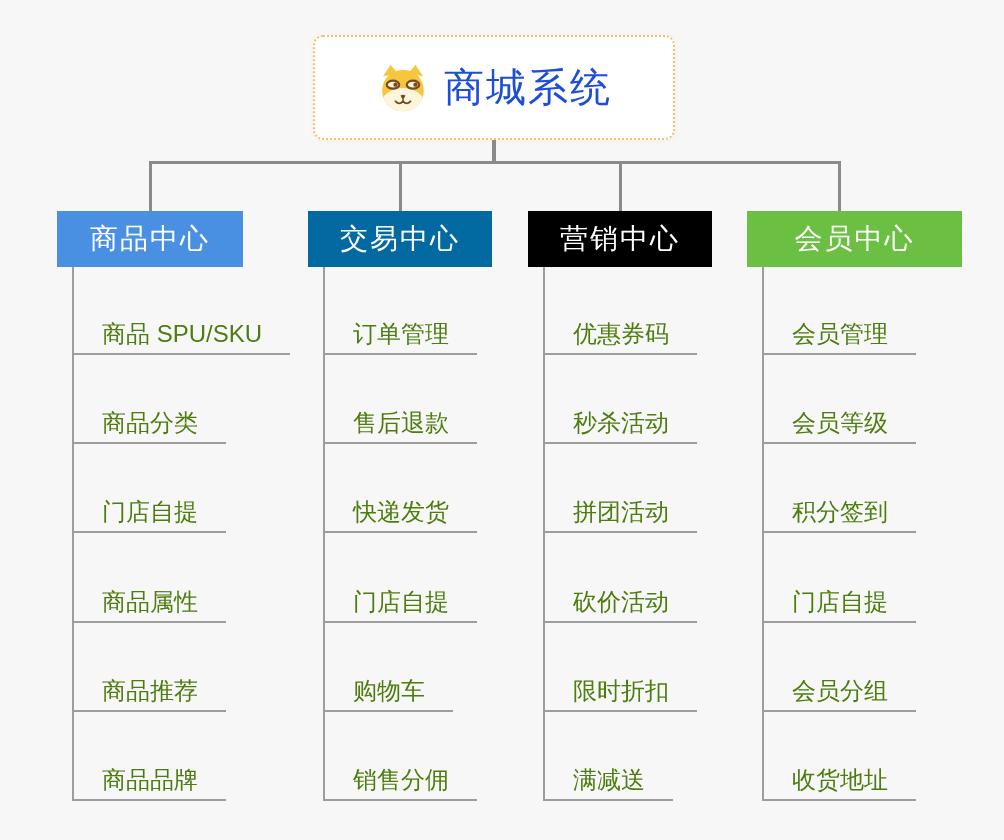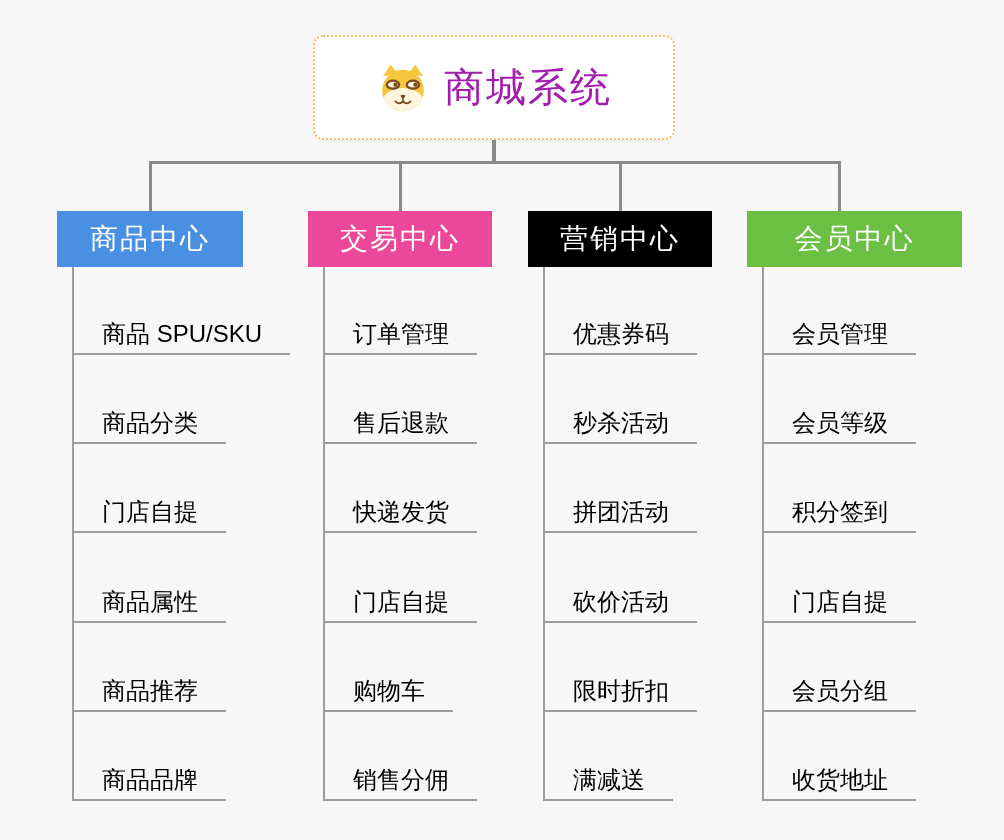--- a/index.html
+++ b/index.html
@@ -19,42 +19,42 @@
     left:313px;top:35px;width:362px;height:105px;
     background:#ffffff;
     border:2px dotted #f2c06a;
     border-radius:10px;
     box-sizing:border-box;
     display:flex;align-items:center;justify-content:center;gap:14px;
     box-shadow:0 1px 4px rgba(230,180,90,0.12);
   }
   .root-title{
     font-size:40px;
-    color:#a21caf;
+    color:#1d4ed8;
     letter-spacing:2px;
     white-space:nowrap;
   }
   .cat-node{
     position:absolute;
     height:56px;
     border-radius:0;
     display:flex;align-items:center;justify-content:center;
     color:#ffffff;
     font-size:28px;
     letter-spacing:2px;
     white-space:nowrap;
     box-sizing:border-box;
   }
   .leaf-node{
     position:absolute;
     display:inline-block;
     white-space:nowrap;
     font-size:24px;
     line-height:26px;
-    color:#000000;
+    color:#4d7c0f;
     padding:0 28px 6px 30px;
     border-bottom:2px solid #9d9d9d;
   }
   .dog-icon{display:block;}
 </style>
 </head>
 <body>
 
 <div id="stage">
 
@@ -87,21 +87,21 @@
     <div class="line" style="left: 618.5px; top: 164px; width: 3px; height: 47px; background: rgb(138, 138, 138);"></div>
     <div class="line" style="left: 837.5px; top: 164px; width: 3px; height: 47px; background: rgb(138, 138, 138);"></div>
     <div class="cat-node" style="left: 57px; top: 211px; width: 186px; background: rgb(74, 144, 226);">商品中心</div>
     <div class="line" style="left: 72px; top: 267px; width: 2px; height: 534px; background: rgb(157, 157, 157);"></div>
     <div class="leaf-node" style="left: 72px; top: 321px; border-bottom-color: rgb(157, 157, 157);">商品 SPU/SKU</div>
     <div class="leaf-node" style="left: 72px; top: 410.2px; border-bottom-color: rgb(157, 157, 157);">商品分类</div>
     <div class="leaf-node" style="left: 72px; top: 499.4px; border-bottom-color: rgb(157, 157, 157);">门店自提</div>
     <div class="leaf-node" style="left: 72px; top: 588.6px; border-bottom-color: rgb(157, 157, 157);">商品属性</div>
     <div class="leaf-node" style="left: 72px; top: 677.8px; border-bottom-color: rgb(157, 157, 157);">商品推荐</div>
     <div class="leaf-node" style="left: 72px; top: 767px; border-bottom-color: rgb(157, 157, 157);">商品品牌</div>
-    <div class="cat-node" style="left: 308px; top: 211px; width: 184px; background: #ec4899;">交易中心</div>
+    <div class="cat-node" style="left: 308px; top: 211px; width: 184px; background: #0369a1;">交易中心</div>
     <div class="line" style="left: 323px; top: 267px; width: 2px; height: 534px; background: rgb(157, 157, 157);"></div>
     <div class="leaf-node" style="left: 323px; top: 321px; border-bottom-color: rgb(157, 157, 157);">订单管理</div>
     <div class="leaf-node" style="left: 323px; top: 410.2px; border-bottom-color: rgb(157, 157, 157);">售后退款</div>
     <div class="leaf-node" style="left: 323px; top: 499.4px; border-bottom-color: rgb(157, 157, 157);">快递发货</div>
     <div class="leaf-node" style="left: 323px; top: 588.6px; border-bottom-color: rgb(157, 157, 157);">门店自提</div>
     <div class="leaf-node" style="left: 323px; top: 677.8px; border-bottom-color: rgb(157, 157, 157);">购物车</div>
     <div class="leaf-node" style="left: 323px; top: 767px; border-bottom-color: rgb(157, 157, 157);">销售分佣</div>
     <div class="cat-node" style="left: 528px; top: 211px; width: 184px; background: #000000;">营销中心</div>
     <div class="line" style="left: 543px; top: 267px; width: 2px; height: 534px; background: rgb(157, 157, 157);"></div>
     <div class="leaf-node" style="left: 543px; top: 321px; border-bottom-color: rgb(157, 157, 157);">优惠券码</div>

